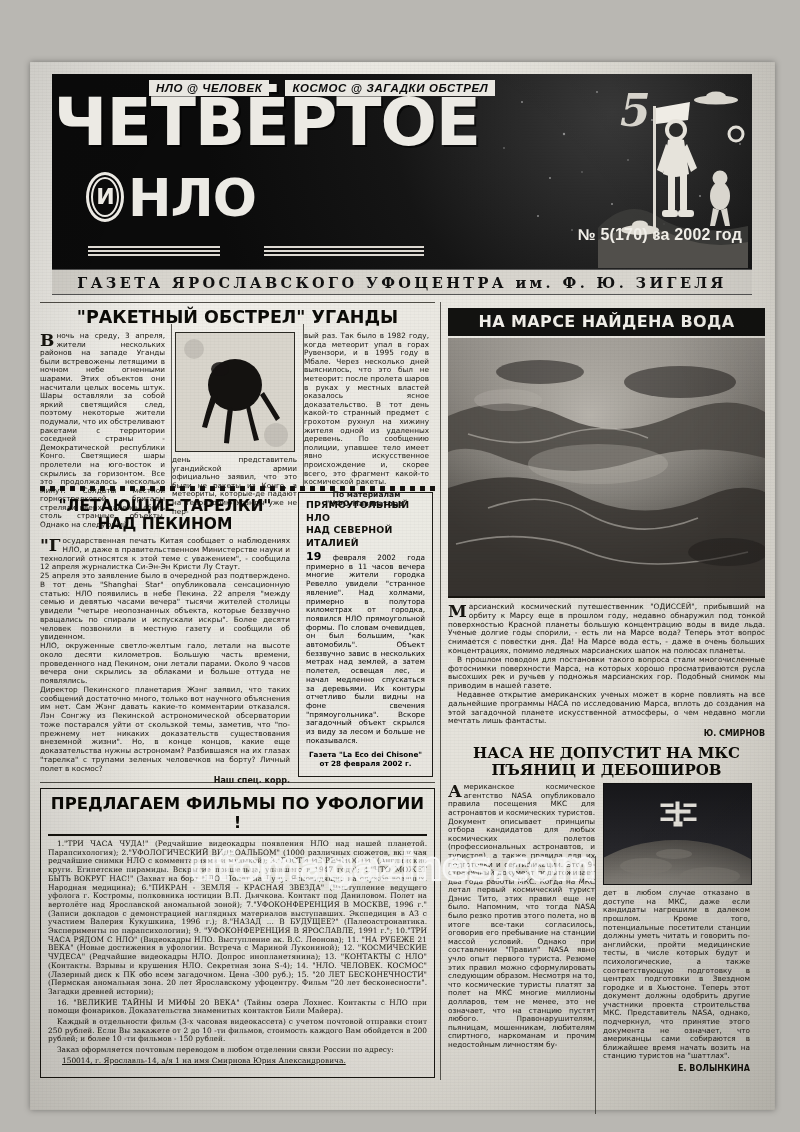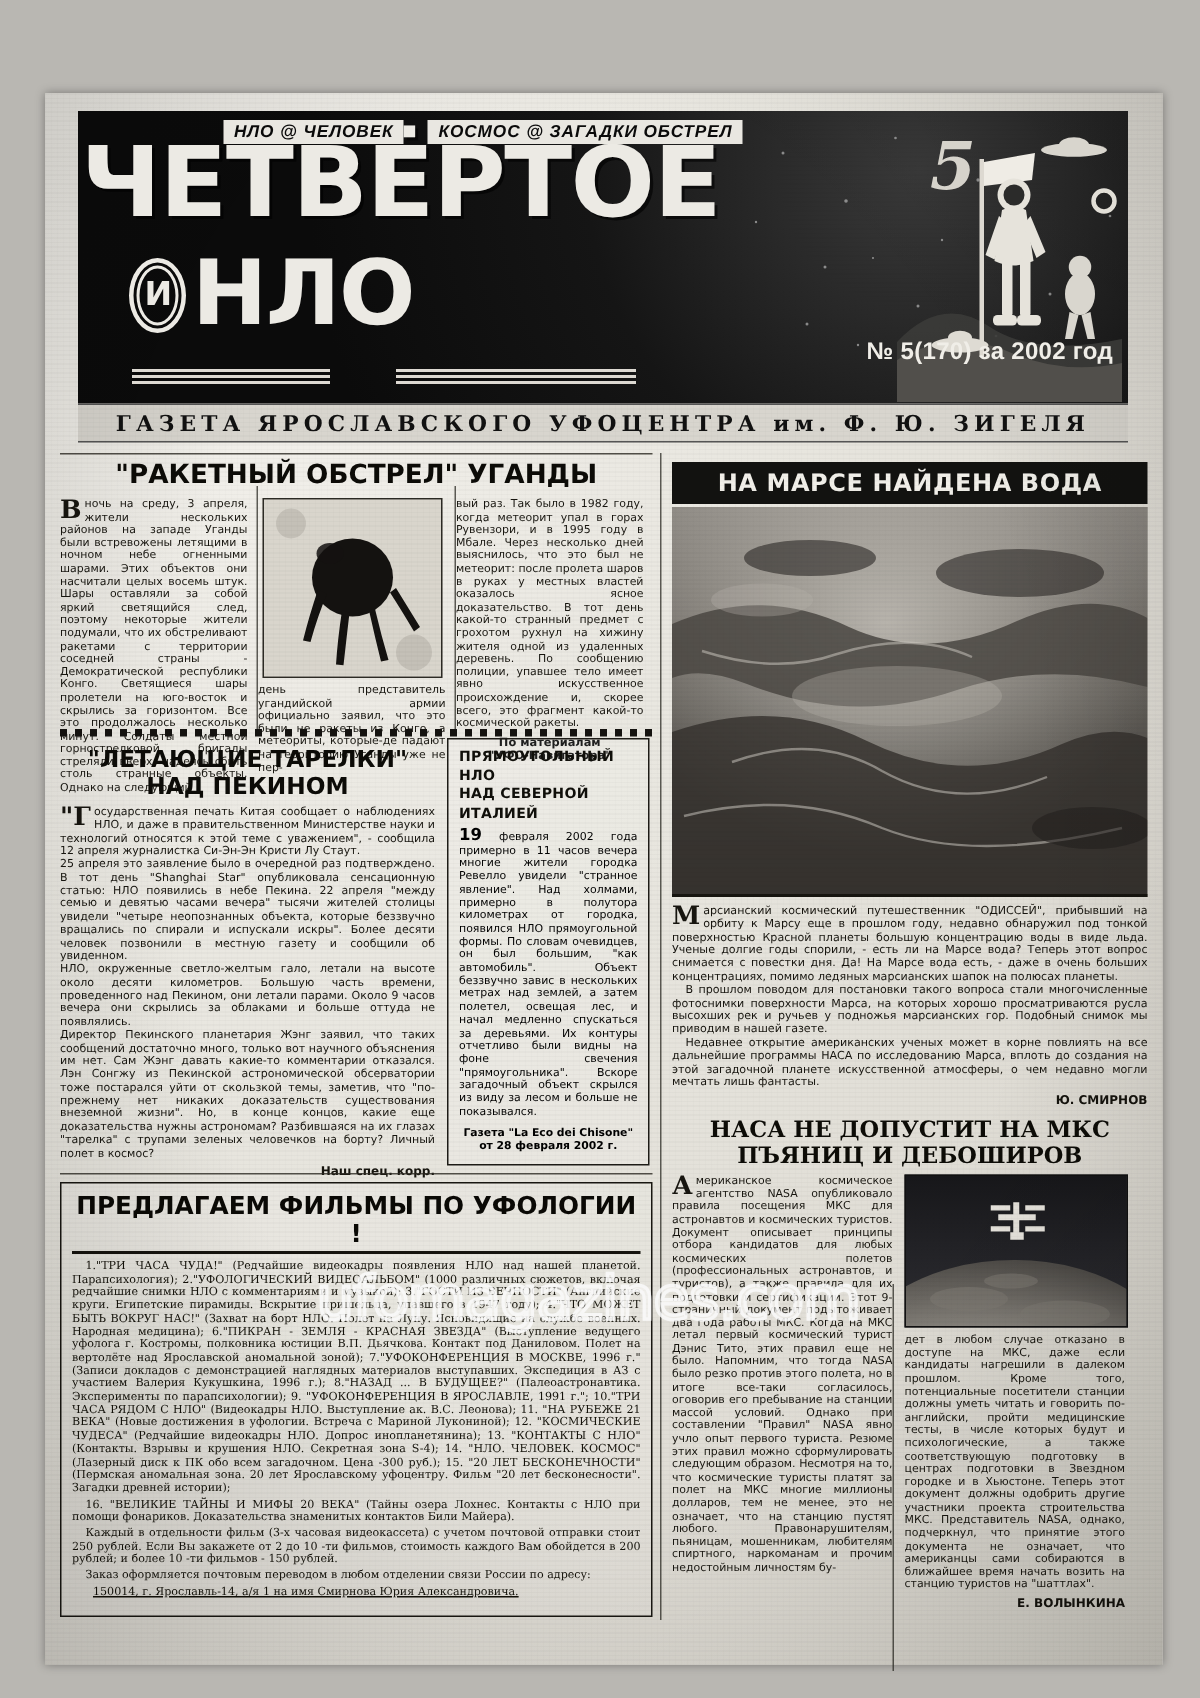--- a/index.html
+++ b/index.html
@@ -68,21 +68,21 @@
     position:absolute;top:88px;left:26px;z-index:4;
     font-family:"DejaVu Serif",serif;
     font-style:italic;font-weight:bold;
     font-size:62px;line-height:66px;
     color:#eceae4;
     letter-spacing:-1px;
   }
   .mast-nlo{
     font-family:"DejaVu Sans",sans-serif;
     font-style:normal;font-weight:bold;
-    font-size:60px;letter-spacing:-1px;
+    font-size:52px;letter-spacing:-1px;
   }
   .and-badge{
     display:inline-block;position:relative;
     width:38px;height:50px;margin:0 4px 0 8px;
     vertical-align:-6px;
   }
   .and-badge .o1,.and-badge .o2{
     position:absolute;border:3px solid #eceae4;border-radius:50%;
   }
   .and-badge .o1{inset:0;}
@@ -220,21 +220,21 @@
   .ncol{width:147px;}
   .issphoto{
     width:147px;height:100px;position:relative;overflow:hidden;
     background:#2a2a2c;border:1px solid #111;margin-bottom:4px;
   }
 
   
   #wm{
     position:absolute;left:0;right:16px;top:843px;
     text-align:center;z-index:40;pointer-events:none;
-    font-family:"DejaVu Sans",sans-serif;font-weight:normal;
+    font-family:"DejaVu Sans",sans-serif;font-weight:bold;
     font-size:40px;letter-spacing:-1px;
     color:rgba(255,255,255,.82);
     -webkit-text-stroke:2px rgba(255,255,255,.9);
     text-shadow:0 0 3px rgba(255,255,255,.6);
     opacity:.92;
   }
   #wm span{
     color:transparent;
     -webkit-text-stroke:2.2px rgba(250,250,250,.95);
   }

